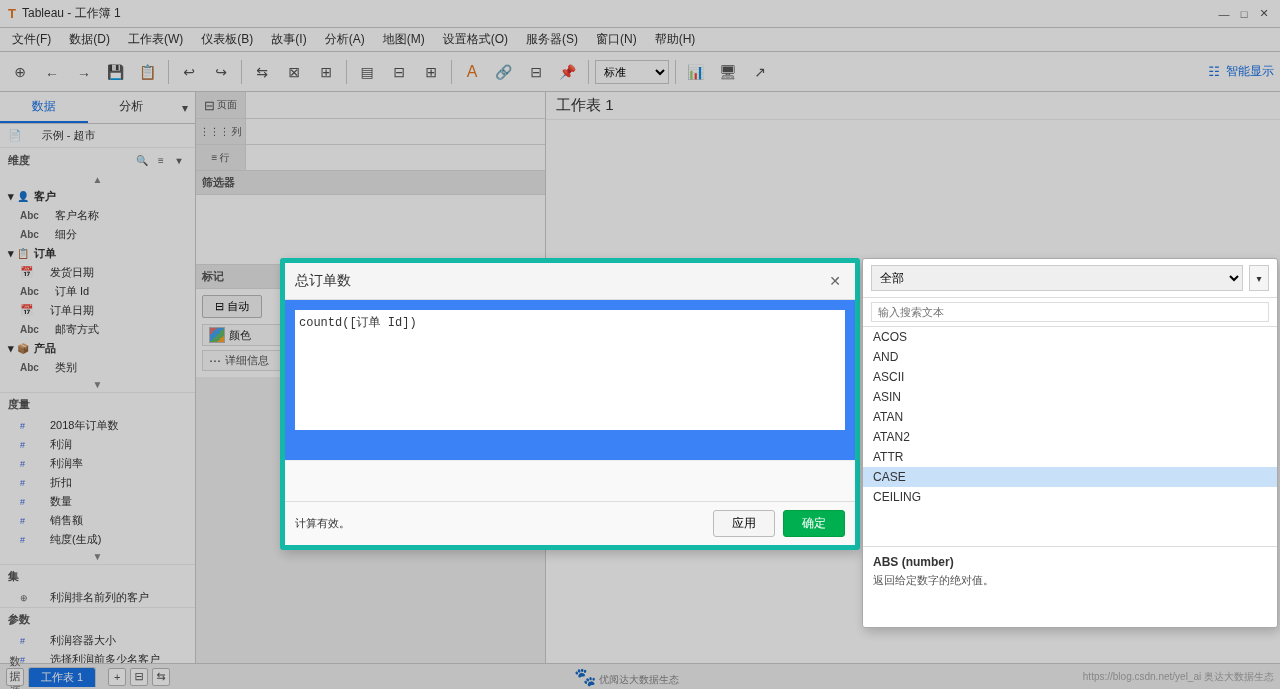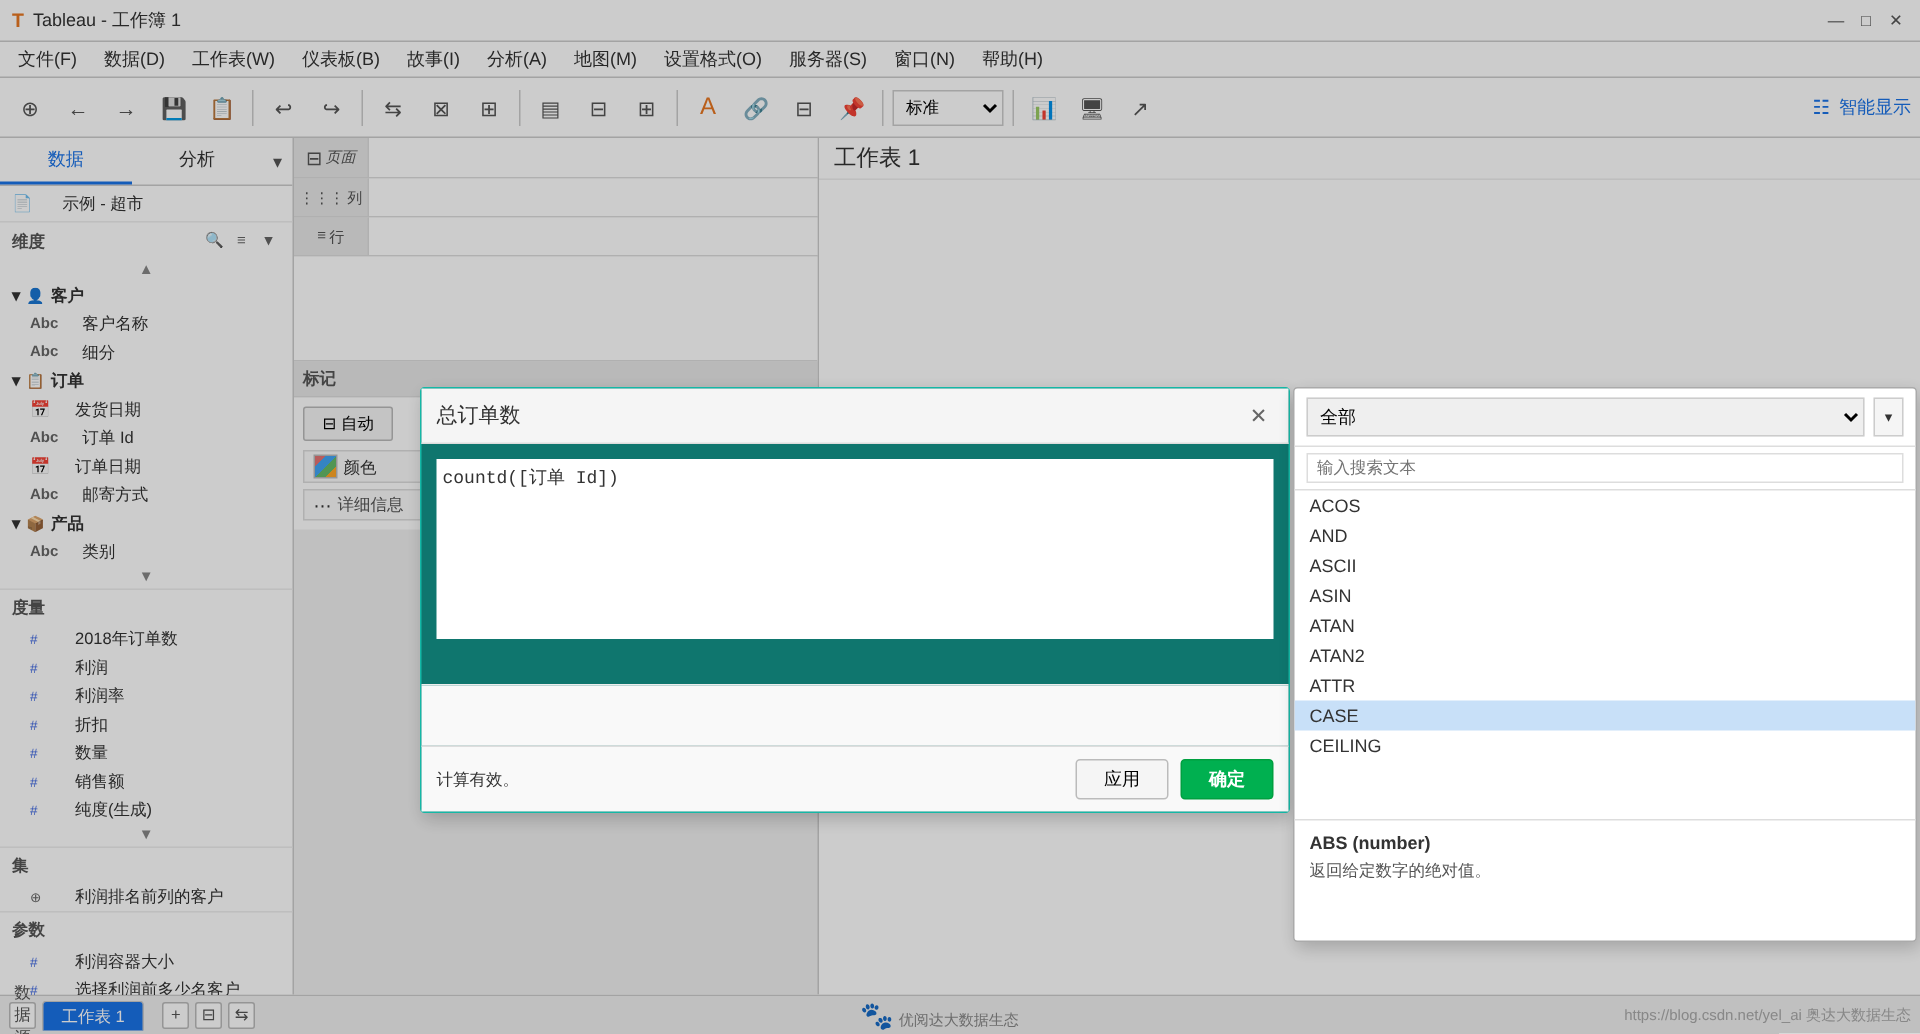--- a/index.html
+++ b/index.html
@@ -53,30 +53,30 @@
     
     .status-bar { height: 26px; background: #f0f0f0; border-top: 1px solid #ccc; display: flex; align-items: center; padding: 0 6px; gap: 4px; font-size: 11px; }
     .sheet-tab { padding: 2px 12px; background: #fff; border: 1px solid #ccc; border-bottom: none; font-size: 11px; cursor: pointer; border-radius: 3px 3px 0 0; }
     .sheet-tab.active { background: #1a73e8; color: white; }
     .status-icons { display: flex; gap: 4px; margin-left: 8px; }
     .status-icon { width: 18px; height: 18px; cursor: pointer; display: flex; align-items: center; justify-content: center; font-size: 11px; color: #555; border: 1px solid #bbb; border-radius: 2px; background: white; }
     .status-right { margin-left: auto; font-size: 10px; color: #888; }
 
     
     .overlay { position: fixed; top: 0; left: 0; width: 100%; height: 100%; background: rgba(0,0,0,0.2); z-index: 100; display: flex; align-items: flex-start; justify-content: flex-start; }
-    .calc-dialog { position: absolute; top: 258px; left: 280px; width: 580px; background: #0f766e; border: 1px solid #14b8a6; box-shadow: 2px 4px 12px rgba(0,0,0,0.2); z-index: 200; border-radius: 3px; }
+    .calc-dialog { position: absolute; top: 258px; left: 280px; width: 580px; background: #3b82f6; border: 5px solid #14b8a6; box-shadow: 2px 4px 12px rgba(0,0,0,0.2); z-index: 200; border-radius: 3px; }
     .dialog-header { display: flex; align-items: center; padding: 8px 10px; border-bottom: 1px solid #ddd; background: #f5f5f5; }
     .dialog-title-input { flex: 1; border: none; background: transparent; font-size: 14px; outline: none; color: #333; }
     .dialog-close { width: 20px; height: 20px; cursor: pointer; display: flex; align-items: center; justify-content: center; color: #666; font-size: 14px; background: none; border: none; }
     .dialog-body { padding: 10px; min-height: 160px; }
     .dialog-code { font-family: "Courier New", monospace; font-size: 12px; color: #333; padding: 4px; min-height: 120px; outline: none; width: 100%; border: none; resize: none; }
     .dialog-footer { display: flex; align-items: center; padding: 8px 10px; border-top: 1px solid #ddd; background: #f9f9f9; }
     .dialog-status { font-size: 11px; color: #333; flex: 1; }
     .dialog-btn { padding: 4px 18px; font-size: 12px; border-radius: 3px; cursor: pointer; border: 1px solid #bbb; background: #f5f5f5; margin-left: 8px; }
-    .dialog-btn-primary { background: #00b050; color: white; border-color: #00a040; font-weight: bold; }
+    .dialog-btn-primary { background: #00b050; color: white; border-color: #00a040; }
 
     
     .func-panel { position: absolute; top: 258px; left: 862px; width: 416px; background: #fff; border: 1px solid #aaa; box-shadow: 2px 4px 12px rgba(0,0,0,0.2); z-index: 200; border-radius: 3px; display: flex; flex-direction: column; }
     .func-panel-header { padding: 6px 8px; border-bottom: 1px solid #ddd; display: flex; align-items: center; gap: 6px; }
     .func-category-select { flex: 1; height: 26px; border: 1px solid #ccc; font-size: 12px; padding: 0 4px; }
     .func-panel-dropdown { width: 20px; height: 26px; border: 1px solid #ccc; background: #f5f5f5; cursor: pointer; display: flex; align-items: center; justify-content: center; font-size: 10px; }
     .func-search { width: 100%; border: 1px solid #ddd; padding: 3px 6px; font-size: 11px; outline: none; }
     .func-list { height: 220px; overflow-y: auto; border-bottom: 1px solid #ddd; }
     .func-item { padding: 3px 10px; font-size: 12px; cursor: pointer; }
     .func-item.selected { background: #c8e0f8; }
@@ -288,41 +288,42 @@
 
   <div class="center-panel">
 
     <div style="display:flex; flex:1; overflow:hidden;">
 
       <div style="width:350px; background:#f0f0f0; border-right:1px solid #ccc; display:flex; flex-direction:column;">
 
         <div style="display:flex; align-items:stretch; border-bottom:1px solid #ddd; min-height:26px;">
           <div style="width:50px; background:#e8e8e8; display:flex; align-items:center; justify-content:center; font-size:10px; color:#555; border-right:1px solid #ddd; padding:2px;">
             <span style="font-size:13px;">⊟</span>
-            <span style="margin-left:2px;font-style:italic;">页面</span>
+            <span style="margin-left:2px;">页面</span>
           </div>
           <div style="flex:1; background:white; padding:2px 4px; min-height:26px;"></div>
         </div>
 
         <div style="display:flex; align-items:stretch; border-bottom:1px solid #ddd; min-height:26px;">
           <div style="width:50px; background:#e8e8e8; display:flex; align-items:center; justify-content:center; font-size:10px; color:#555; border-right:1px solid #ddd; padding:2px;">
             <span>⋮⋮⋮</span>
             <span style="margin-left:2px;">列</span>
           </div>
           <div style="flex:1; background:white; padding:2px 4px;"></div>
         </div>
 
         <div style="display:flex; align-items:stretch; border-bottom:1px solid #ddd; min-height:26px;">
           <div style="width:50px; background:#e8e8e8; display:flex; align-items:center; justify-content:center; font-size:10px; color:#555; border-right:1px solid #ddd; padding:2px;">
             <span>≡</span>
             <span style="margin-left:2px;">行</span>
           </div>
           <div style="flex:1; background:white; padding:2px 4px;"></div>
         </div>
 
+        <div style="padding:4px 6px; font-size:11px; color:#555; font-weight:bold; background:#e8e8e8; border-bottom:1px solid #ddd;">筛选器</div>
         <div style="background:white; min-height:70px; border-bottom:1px solid #ddd; padding:4px;"></div>
 
         <div style="padding:4px 6px; font-size:11px; color:#555; font-weight:bold; background:#e8e8e8; border-bottom:1px solid #ddd;">标记</div>
         <div style="background:white; padding:6px;">
           <div style="display:flex; align-items:center; gap:6px; margin-bottom:6px;">
             <button class="marks-btn" style="padding:3px 12px; font-size:11px;">
               <span>⊟</span>
               <span>自动</span>
             </button>
           </div>

